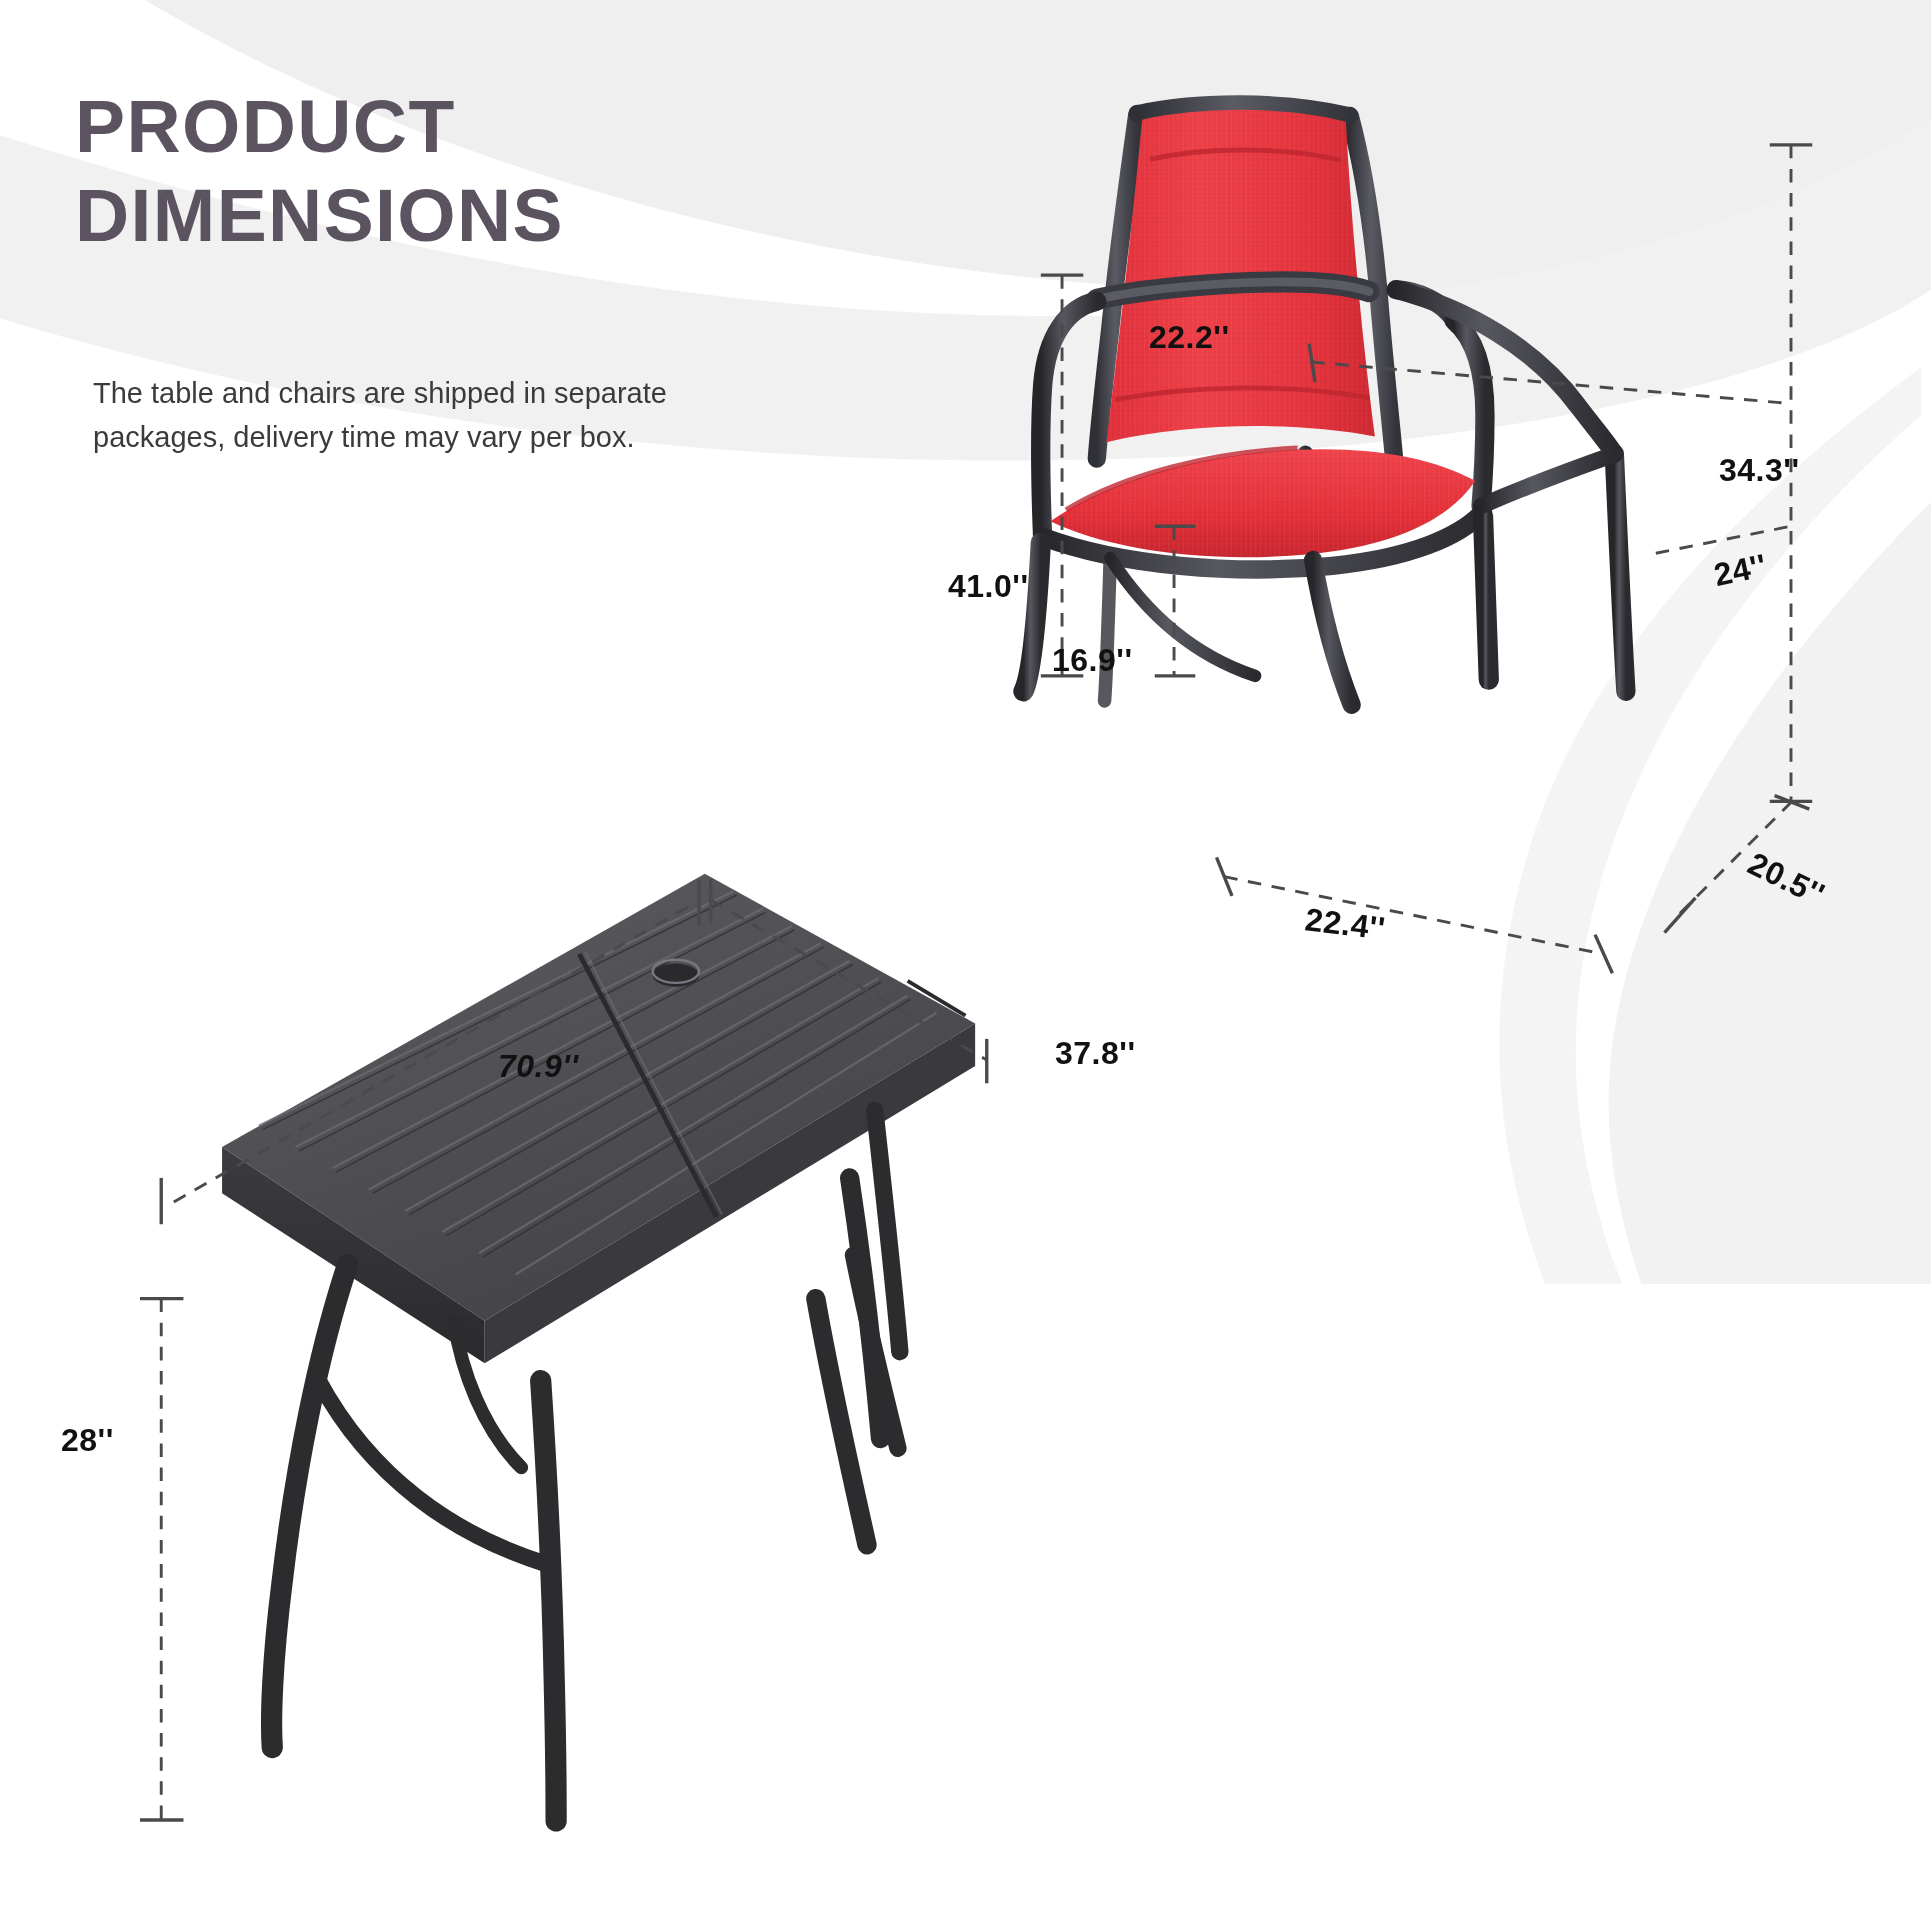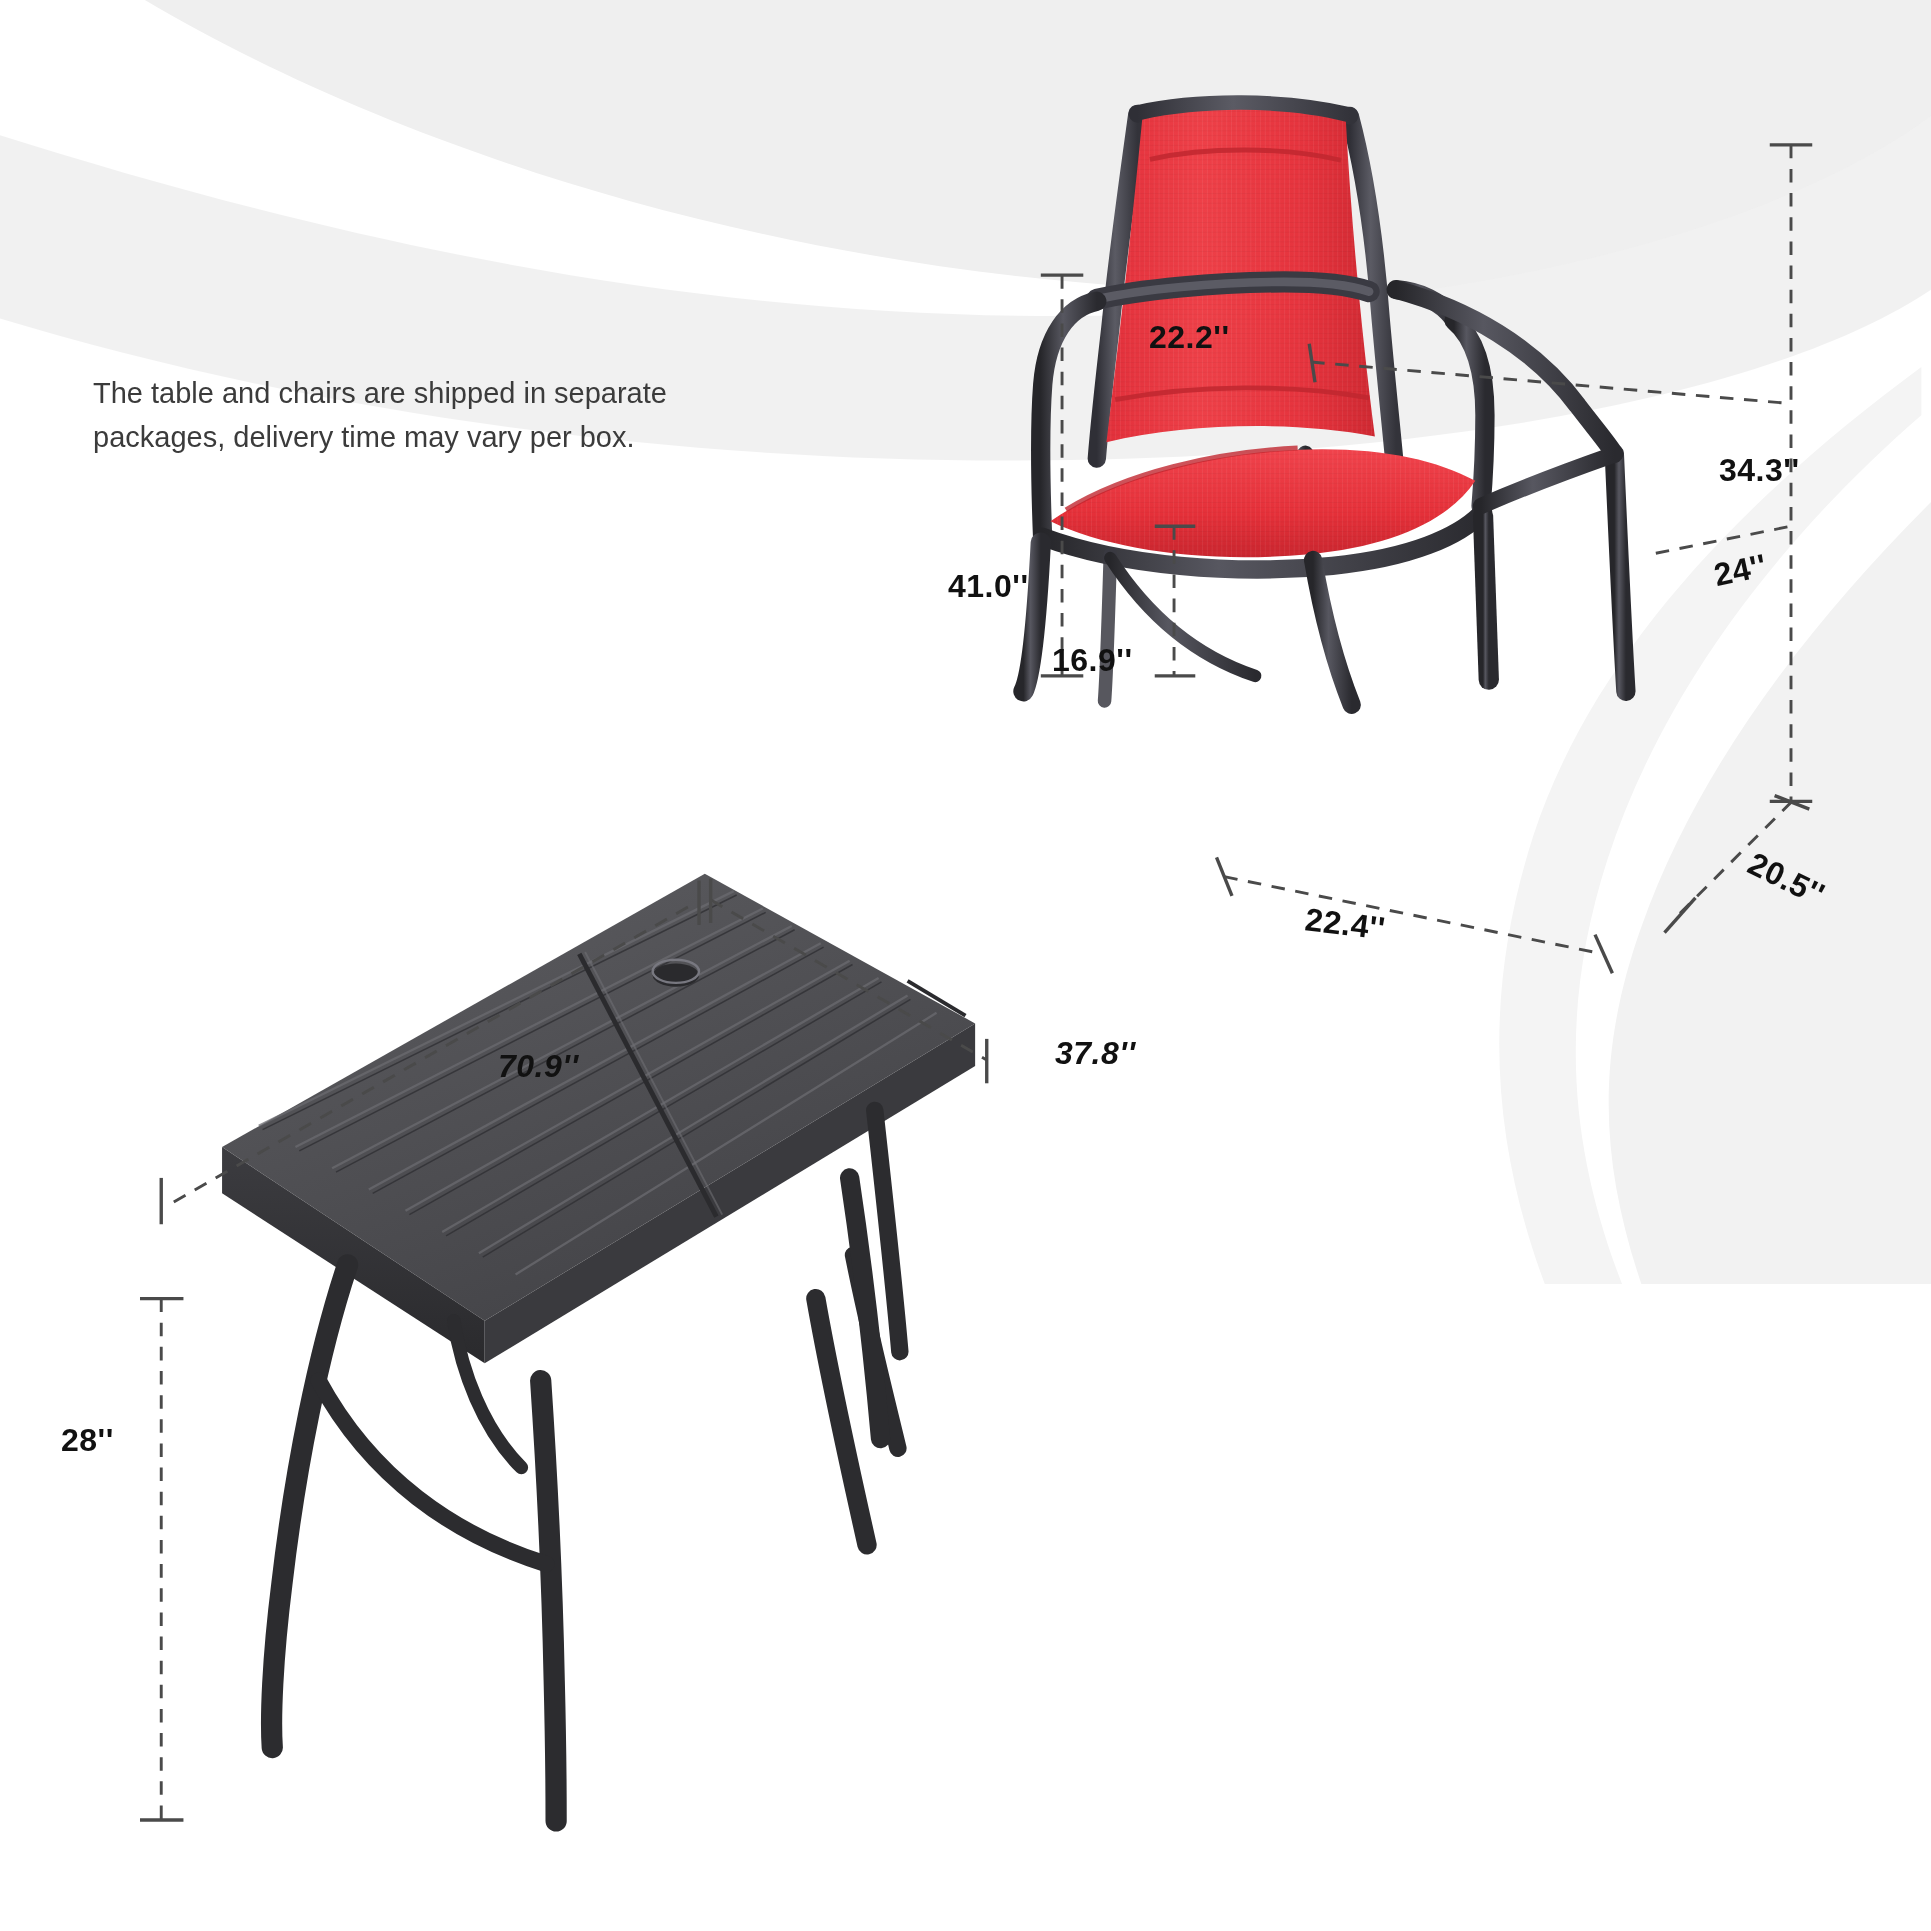--- a/index.html
+++ b/index.html
@@ -48,20 +48,24 @@
   <svg class="swoosh-svg" viewBox="0 0 2000 2000">
     <path d="M 150 0 C 420 160 900 330 1500 300 C 1760 288 1920 250 2000 210 L 2000 0 Z" fill="#efefef"></path>
     <path d="M 0 330 C 330 430 780 500 1280 470 C 1640 448 1880 380 2000 300 L 2000 120
              C 1880 210 1630 300 1270 322 C 780 352 350 250 0 140 Z" fill="#f0f0f0" opacity="0.95"></path>
     <path d="M 2000 520 C 1880 640 1760 790 1700 960 C 1650 1100 1660 1210 1700 1330
              L 2000 1330 Z" fill="#f2f2f2"></path>
     <path d="M 1990 430 C 1840 560 1720 720 1665 890 C 1610 1060 1630 1200 1680 1330
              L 1600 1330 C 1548 1190 1532 1040 1588 866 C 1648 682 1800 520 1990 380 Z" fill="#f4f4f4"></path>
   </svg>
 
+  <div class="headline">
+    <span class="l1">PRODUCT</span>
+    <span class="l2">DIMENSIONS</span>
+  </div>
   <div class="subcopy">The table and chairs are shipped in separate packages, delivery time may vary per box.</div>
 
   <svg class="artwork" viewBox="0 0 2000 2000">
     <defs>
       <linearGradient id="meshRed" x1="0" y1="0" x2="1" y2="0">
         <stop offset="0%" stop-color="#e2303b"></stop>
         <stop offset="35%" stop-color="#ee4048"></stop>
         <stop offset="75%" stop-color="#e5333d"></stop>
         <stop offset="100%" stop-color="#cf2932"></stop>
       </linearGradient>
@@ -253,18 +257,18 @@
   <div class="dim" style="left:1719px;top:452px;">34.3''</div>
 
   <div class="dim" style="left:1714px;top:552px;transform:rotate(-12deg);">24''</div>
 
   <div class="dim" style="left:1746px;top:861px;transform:rotate(26deg);">20.5''</div>
 
   <div class="dim" style="left:1305px;top:906px;transform:rotate(7deg);">22.4''</div>
 
   <div class="dim" style="left:498px;top:1048px;font-style:italic;">70.9''</div>
 
-  <div class="dim" style="left:1055px;top:1035px;font-style:italic;">37.8''</div>
+  <div class="dim" style="left:1055px;top:1035px;">37.8''</div>
 
   <div class="dim" style="left:61px;top:1422px;">28''</div>
 
 </div>
 
 
 </body></html>

